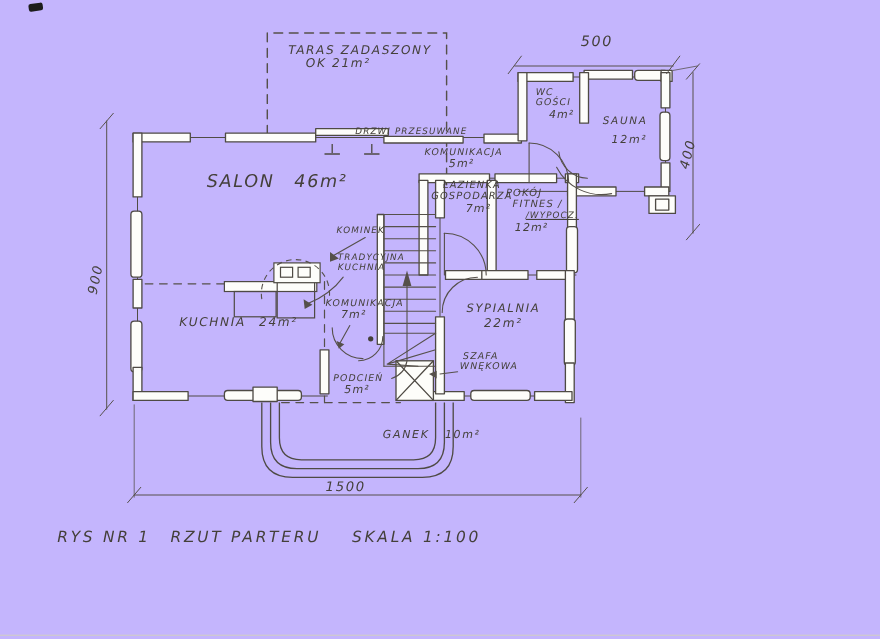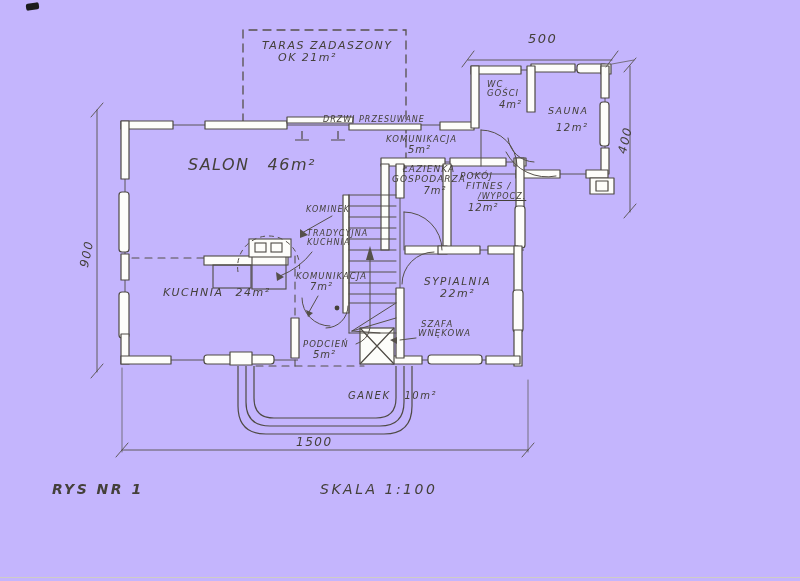--- a/index.html
+++ b/index.html
@@ -291,20 +291,23 @@
   <div class="lbl rot" style="left:616px;top:152px;font-size:12px;transform:rotate(-76deg);">
     <span>400</span>
   </div>
   <div class="lbl rot" style="left:78px;top:266px;font-size:12px;transform:rotate(-78deg);">
     <span>900</span>
   </div>
   <div class="lbl" style="left:296px;top:436px;font-size:12px;">
     <span>1500</span>
   </div>
 
-  <div class="lbl" style="left:52px;top:482px;font-size:14px;letter-spacing:2.5px;font-weight:bold;">
+  <div class="lbl" style="left:52px;top:482px;font-size:14px;letter-spacing:2.5px;">
     <span>RYS NR 1</span>
+  </div>
+  <div class="lbl" style="left:155px;top:482px;font-size:14px;letter-spacing:2.5px;">
+    <span>RZUT PARTERU</span>
   </div>
   <div class="lbl" style="left:320px;top:482px;font-size:14px;letter-spacing:2.5px;">
     <span>SKALA 1:100</span>
   </div>
 
 </div>
 
 </body></html>

